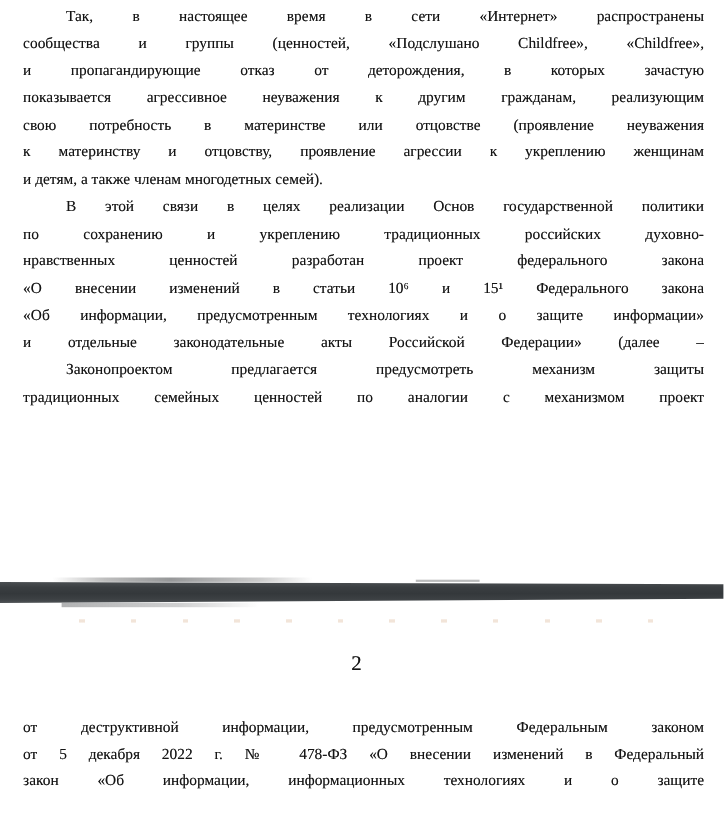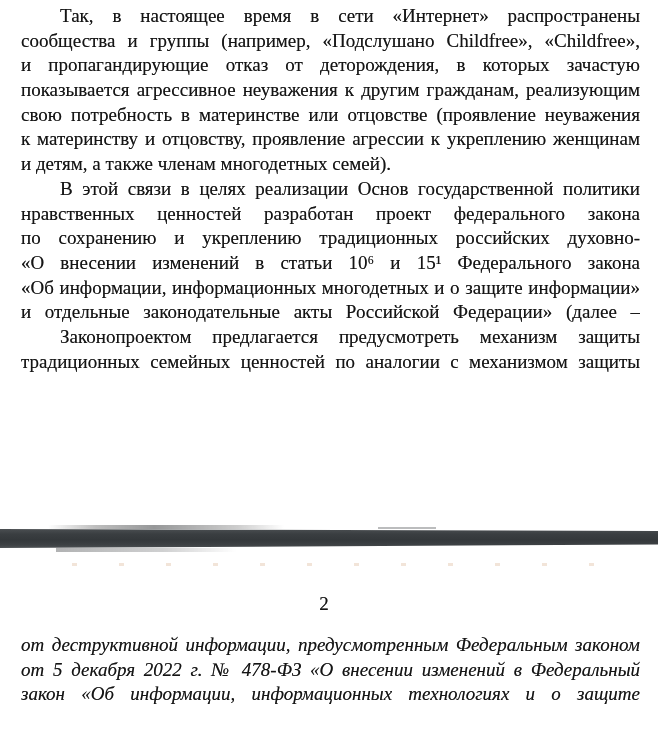--- a/index.html
+++ b/index.html
@@ -13,37 +13,37 @@
     width: 658px; height: 744px;
     background: #ffffff;
     overflow: hidden;
     color: #151515;
   }
   
   .textblock {
     position: absolute;
     left: 21px;
     width: 619px;
-    font-size: 19px;
+    font-size: 14px;
     color: #151515;
     text-shadow: 0 0 0.4px rgba(15,15,15,0.55); 
   }
   .ln {
     height: 24.7px;
     line-height: 24.7px;
     white-space: nowrap;
     text-align: justify;
     text-align-last: justify;
     text-justify: inter-word;
     overflow: hidden;
   }
   .ln.ind { padding-left: 39px; }
   .ln.last { text-align: center; text-align-last: left; }
   #page1-text { top: 4px; }
-  #page2-text { top: 633px; font-style: italic; }
+  #page2-text { top: 650px; }
   #page2-number {
     position: absolute;
     top: 592px; left: 0; width: 648px;
     text-align: center;
     font-size: 19px;
     height: 24px; line-height: 24px;
     color: #151515;
     text-shadow: 0 0 0.4px rgba(15,15,15,0.55);
   }
   
@@ -83,40 +83,40 @@
 </style>
 </head>
 <body>
 
 <div class="stage">
 
   <div class="textblock" id="page1-text">
 
     <div class="para">
       <div class="ln ind">Так, в настоящее время в сети «Интернет» распространены</div>
-      <div class="ln">сообщества и группы (например, «Подслушано Childfree», «Childfree»,</div>
+      <div class="ln">сообщества и группы (ценностей, «Подслушано Childfree», «Childfree»,</div>
       <div class="ln">и пропагандирующие отказ от деторождения, в которых зачастую</div>
       <div class="ln">показывается агрессивное неуважения к другим гражданам, реализующим</div>
       <div class="ln">свою потребность в материнстве или отцовстве (проявление неуважения</div>
       <div class="ln">к материнству и отцовству, проявление агрессии к укреплению женщинам</div>
       <div class="ln last">и детям, а также членам многодетных семей).</div>
     </div>
 
     <div class="para">
       <div class="ln ind">В этой связи в целях реализации Основ государственной политики</div>
+      <div class="ln">по сохранению и укреплению традиционных российских духовно-</div>
       <div class="ln">нравственных ценностей разработан проект федерального закона</div>
-      <div class="ln">по сохранению и укреплению традиционных российских духовно-</div>
       <div class="ln">«О внесении изменений в статьи 10⁶ и 15¹ Федерального закона</div>
-      <div class="ln">«Об информации, информационных многодетных и о защите информации»</div>
+      <div class="ln">«Об информации, предусмотренным технологиях и о защите информации»</div>
       <div class="ln">и отдельные законодательные акты Российской Федерации» (далее –</div>
     </div>
 
     <div class="para">
       <div class="ln ind">Законопроектом предлагается предусмотреть механизм защиты</div>
-      <div class="ln">традиционных семейных ценностей по аналогии с механизмом защиты</div>
+      <div class="ln">традиционных семейных ценностей по аналогии с механизмом проект</div>
     </div>
 
   </div>
 
   <div id="separator"></div>
   <div class="smudge" id="smudge-above-left"></div>
   <div class="smudge" id="smudge-above-right"></div>
   <div class="smudge" id="smudge-below-left"></div>
   <div class="smudge" id="speck-row"></div>
 

